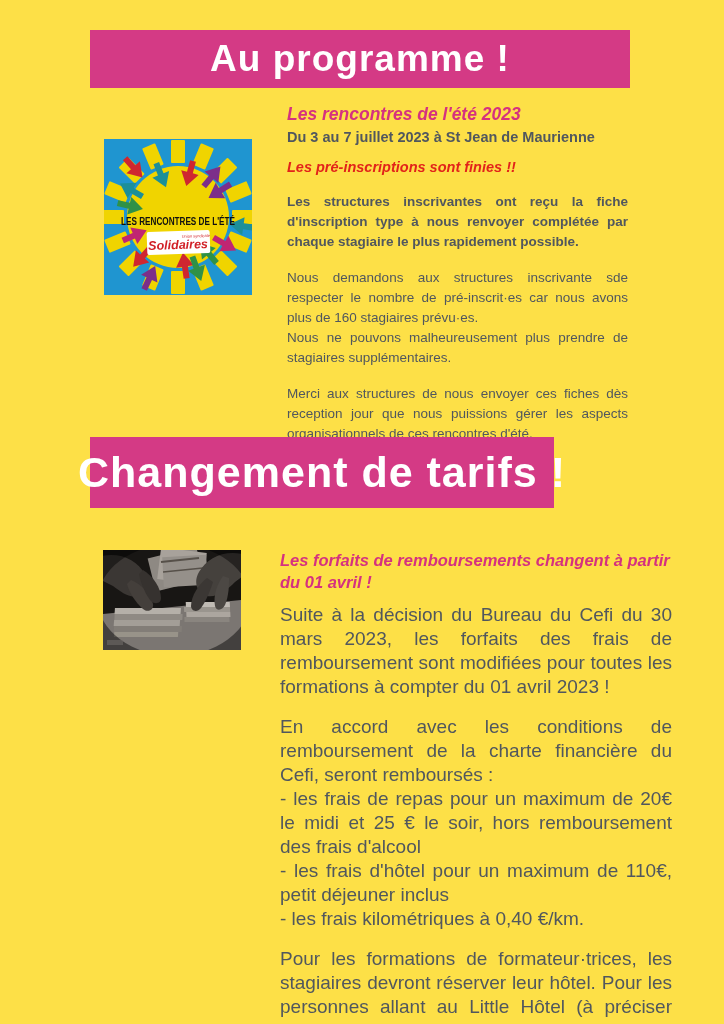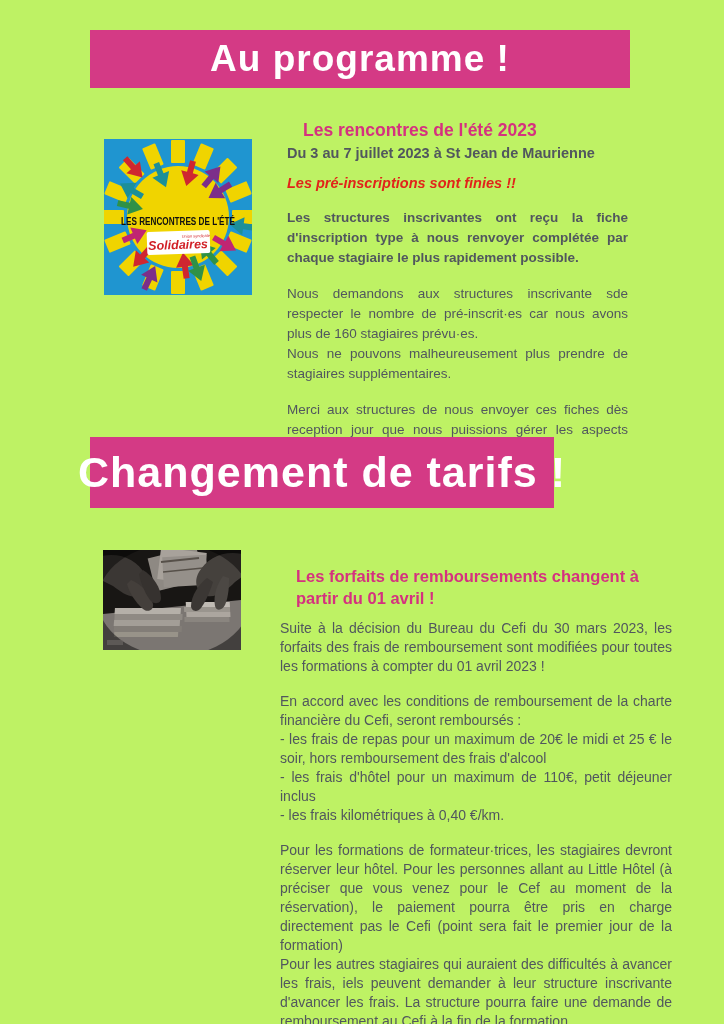--- a/index.html
+++ b/index.html
@@ -1,45 +1,45 @@
 <!DOCTYPE html>
 <html><head>
 <meta charset="utf-8">
 <style>
   html,body{margin:0;padding:0;background:#ffffff;}
   .page{
-    position:relative;width:724px;height:1024px;background:#bef264;
+    position:relative;width:724px;height:1024px;background:#fde047;
     font-family:"Liberation Sans", sans-serif;overflow:hidden;margin:0 auto;
   }
   .banner{
     position:absolute;left:90px;width:540px;background:#d43a85;color:#ffffff;
     display:flex;align-items:center;justify-content:center;
     font-weight:bold;letter-spacing:1px;white-space:nowrap;
   }
   .banner-1{top:30px;height:58px;font-size:37px;}
   .banner-2{top:437px;height:71px;width:464px;font-size:43px;}
 
   .img-box{position:absolute;line-height:0;margin-top:24px;}
   .logo-box{left:104px;top:115px;width:148px;height:156px;}
   .money-box{left:103px;top:526px;width:138px;height:100px;}
 
   .col{position:absolute;color:#51575e;}
   .col-1{left:287px;top:104px;width:341px;}
   .col-2{left:280px;top:549px;width:392px;}
 
-  .h-pink{color:#d5317f;font-weight:bold;margin:16px;}
+  .h-pink{color:#d5317f;font-weight:bold;margin:0;font-style:italic;}
   .col-1 .h-pink{font-size:17.5px;line-height:21px;margin-bottom:3px;}
   .col-2 .h-pink{font-size:16.5px;line-height:22px;margin-bottom:10px;}
   .sub{font-size:14.5px;font-weight:bold;line-height:18px;margin:0 0 13px 0;}
   .alert{color:#e2231a;font-weight:bold;font-size:14.5px;margin:0 0 17px 0;font-style:italic;}
   .para{
     font-size:13.5px;line-height:20px;text-align:justify;
     white-space:pre-line;margin:0 0 16px 0;
   }
-  .col-2 .para{font-size:14px;line-height:19px;}
+  .col-2 .para{font-size:19px;line-height:24px;}
   .para.bold{font-weight:bold;}
   .btn{
     display:inline-block;background:#1b96e3;color:#ffffff;font-weight:bold;
     font-size:13.5px;padding:2px 4px 3px 15px;margin-top:-2px;cursor:pointer;
     border:none;
   }
 </style>
 </head>
 <body>
 

